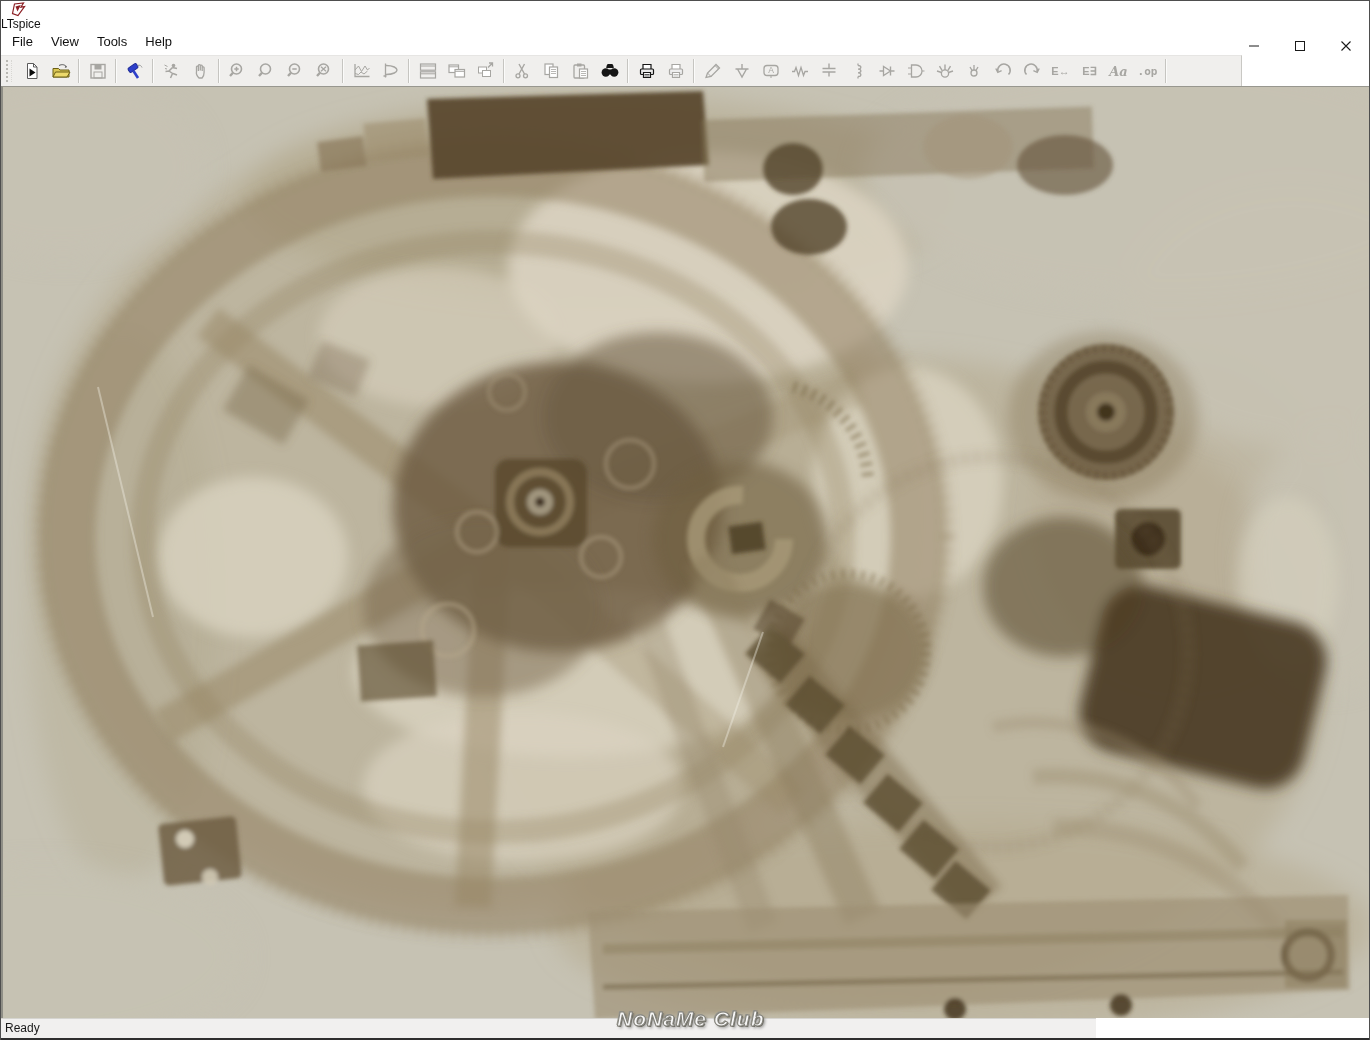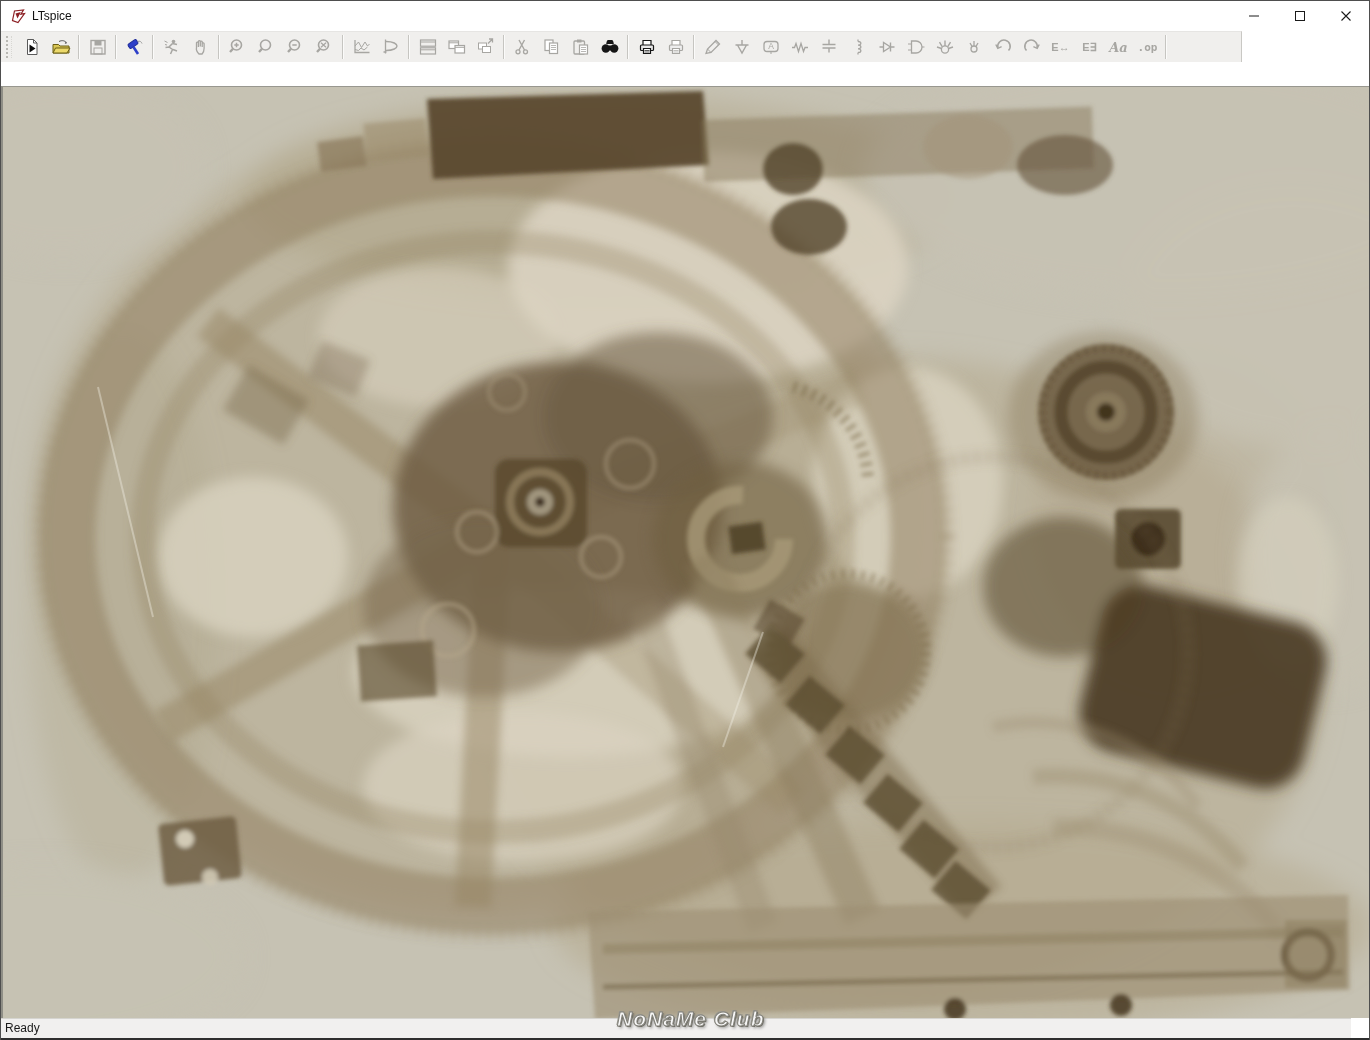--- a/index.html
+++ b/index.html
@@ -1,20 +1,20 @@
 <!DOCTYPE html>
 <html><head>
 <meta charset="utf-8">
 <style>
   html,body{margin:0;padding:0;background:#888;}
   .window{position:relative;width:1370px;height:1040px;background:#fff;overflow:hidden;
           font-family:"Liberation Sans",sans-serif;border-left:1px solid #4e4e4e;border-right:1px solid #4e4e4e;
           border-top:1px solid #4e4e4e;box-sizing:border-box;}
   
-  .titlebar{height:30px;background:#fff;display:flex;align-items:center;}
+  .titlebar{height:30px;background:#fff;display:flex;align-items:flex-start;flex-direction:column;}
   .appicon{width:16px;height:16px;margin:0 6px 0 9px;display:inline-flex;}
   .title{font-size:12px;color:#111;}
   .winbtns{margin-left:auto;display:flex;height:30px;}
   .winbtn{width:46px;height:30px;display:flex;align-items:center;justify-content:center;}
   
   .menubar{height:24px;background:#fff;display:flex;align-items:flex-start;padding-left:2px;}
   .menu-item{font-size:13px;color:#111;padding:3px 9px 4px 9px;}
   
   .toolbarrow{height:31px;display:flex;background:#fff;}
   .toolbar{width:1241px;background:#f0efed;display:flex;align-items:center;padding-left:3px;
@@ -24,21 +24,21 @@
   .tbtn{width:29px;height:26px;display:flex;align-items:center;justify-content:center;flex:0 0 auto;}
   .sep{width:1px;height:24px;background:#c6c5c1;border-right:1px solid #fbfbfa;margin:0 3px;flex:0 0 auto;}
   .glyph{color:#a7a6a2;white-space:nowrap;}
   .g-mirror,.g-rotate{font:bold 11px "Liberation Sans",sans-serif;}
   .g-text{font:italic bold 13px "DejaVu Serif",serif;}
   .g-op{font:bold 11px "DejaVu Sans Mono",monospace;}
   
   .canvas{position:absolute;top:85px;left:0;width:1370px;height:932px;background:#c6c2b3;
           border-left:2px solid #8f8e86;border-right:2px solid #8f8e86;border-top:1px solid #98978f;box-sizing:border-box;}
   
-  .statusbar{position:absolute;top:1017px;left:0;width:1350px;height:20px;background:#f1f0ef;
+  .statusbar{position:absolute;top:1017px;left:0;width:1095px;height:20px;background:#f1f0ef;
              border-top:1px solid #d5d4d0;box-sizing:border-box;font-size:12px;color:#1a1a1a;
              padding:2px 0 0 4px;}
   .bottom-edge{position:absolute;top:1037px;left:0;width:1370px;height:3px;background:#2e2e2e;}
   
   .watermark{position:absolute;left:616px;top:1006px;z-index:6;font-family:"Liberation Sans",sans-serif;
              font-size:21px;font-weight:bold;letter-spacing:1px;color:rgba(255,255,255,.95);
              -webkit-text-stroke:1px #83827a;
              text-shadow:1px 1px 0 #6d6c64,-1px -1px 0 #9b9a92,2px 2px 3px rgba(50,50,45,.5);font-style:italic;}
 </style>
 </head>
@@ -66,20 +66,26 @@
           </svg>
       </span>
       <span class="winbtn">
         <svg width="12" height="12" viewBox="0 0 12 12">
             <path d="M1.5 1.5l9 9M10.5 1.5l-9 9" stroke="#1a1a1a" stroke-width="1.1"></path>
           </svg>
       </span>
     </div>
   </div>
 
+  <div class="menubar" id="menubar">
+      <span class="menu-item">File</span>
+      <span class="menu-item">View</span>
+      <span class="menu-item">Tools</span>
+      <span class="menu-item">Help</span>
+    </div>
 
   <div class="toolbarrow">
     <div class="toolbar" id="toolbar">
         <div class="gripper"></div>
         <span class="tbtn">
           <span style="display: inline-flex;">
             <svg width="20" height="18" viewBox="0 0 20 18">
               <path d="M5.5 1.5h6l3.5 3.5v11.5h-9.5z" fill="#fff" stroke="#5a5a5a"></path>
               <path d="M11.5 1.5v3.5h3.5" fill="none" stroke="#5a5a5a"></path>
               <path d="M7.5 6.5l6 4-6 4z" fill="#0d0d0d"></path>

